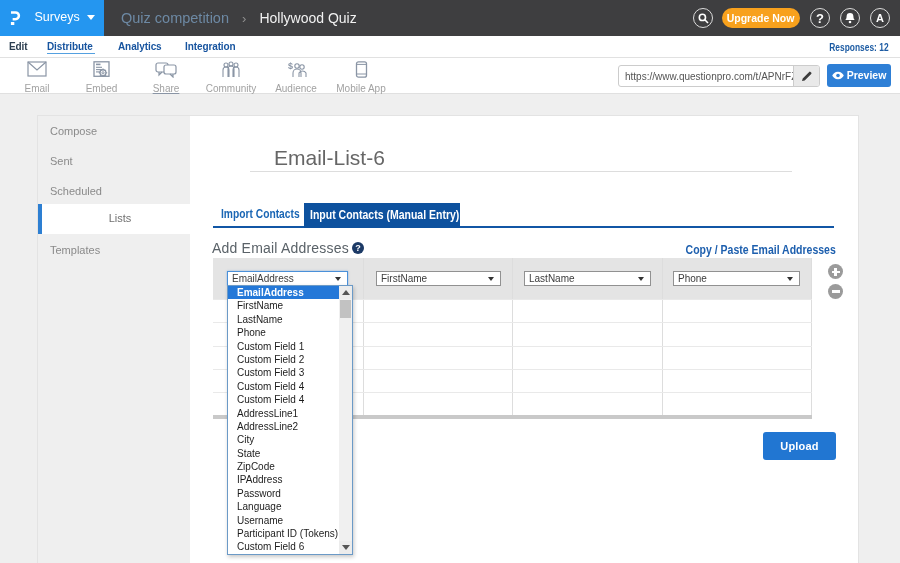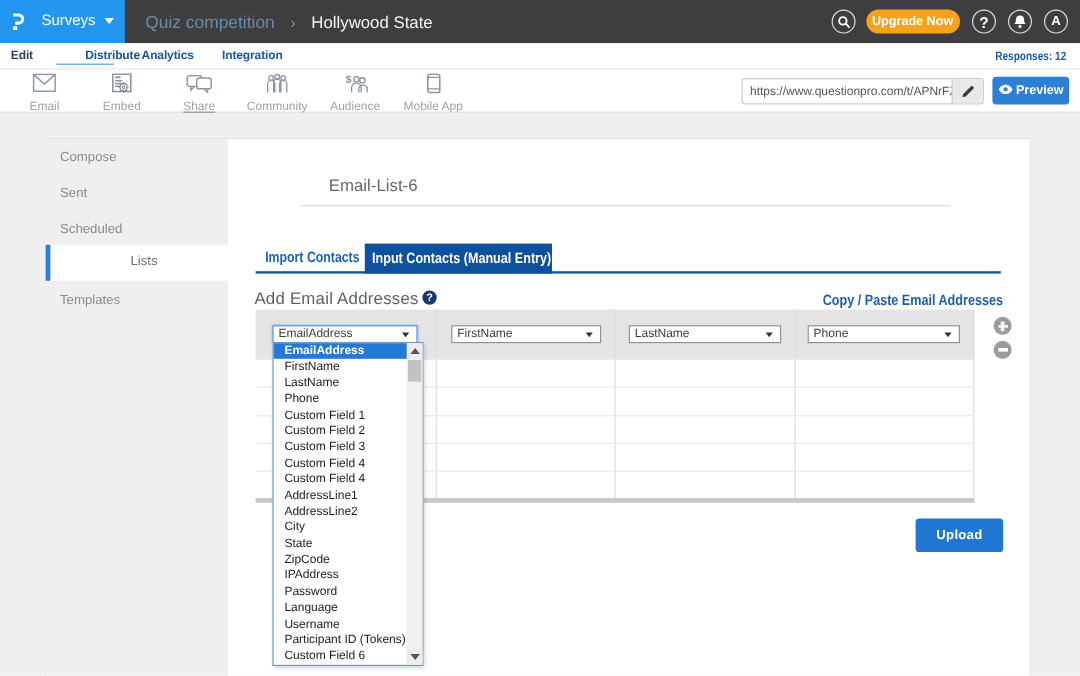--- a/index.html
+++ b/index.html
@@ -34,21 +34,21 @@
 #prevbtn { position:absolute; left:827px; top:6px; width:64px; height:23px; background:#2e7fd6; border-radius:3px; color:#fff; font-size:10.5px; font-weight:700; text-align:center; line-height:23px; }
 
 
 #card { position:absolute; left:37px; top:115px; width:822px; height:448px; background:#fff; border:1px solid #e3e3e3; border-bottom:none;text-decoration:underline; }
 #sidebar { position:absolute; left:0; top:0; width:152px; height:447px; background:#efefef; }
 #sidebar .si { position:absolute; left:12px; font-size:11px; color:#8a8a8a; }
 #sidebar .act { position:absolute; left:0; top:88px; width:152px; height:30px; background:#fff; border-left:4px solid #2d7fd2; }
 #sidebar .act .si { position:static; margin:8px 0 0 8px; display:block; color:#707070;text-align:center; }
 
 
-#title { position:absolute; left:274px; top:146px; font-size:14px; color:#666; }
+#title { position:absolute; left:274px; top:146px; font-size:21px; color:#666; }
 #titleline { position:absolute; left:250px; top:171px; width:542px; height:1px; background:#ddd; }
 #tabline { position:absolute; left:213px; top:225.5px; width:621px; height:2px; background:#1156a5; }
 #tab1 { position:absolute; left:213px; top:203px; width:91px; height:22px; color:#1a66b4; font-size:12.5px; font-weight:600; text-align:center; line-height:22px; white-space:nowrap; }
 #tab1 span { position:absolute; left:7.5px; top:0; width:92px; line-height:22px; transform:scaleX(0.82); transform-origin:left; text-align:left; }
 #tab2 span { position:absolute; left:6px; top:0; width:171px; line-height:25px; transform:scaleX(0.84); transform-origin:left; text-align:left; }
 #tab2 { position:absolute; left:304px; top:202.5px; width:156px; height:25px; background:#0d519e; color:#fff; font-size:12.5px; font-weight:600; text-align:center; line-height:25px; white-space:nowrap; }
 #addhdr { position:absolute; left:212px; top:240px; font-size:14px; color:#5a6268; letter-spacing:0.2px; }
 #qbadge { position:absolute; left:352px; top:242px; width:12px; height:12px; background:#1c3a66; border-radius:50%; color:#fff; font-size:9px; font-weight:700; text-align:center; line-height:12px; }
 #copylink { position:absolute; right:64px; top:243px; font-size:12.5px; font-weight:600; color:#1d5fae; transform:scaleX(0.84); transform-origin:right; }
 
@@ -84,41 +84,41 @@
 
 <div id="topbar">
   <div id="logo">
     <svg width="12" height="17" viewBox="0 0 12 17">
       <path d="M1 3.4 H5.5 A3.4 3.4 0 0 1 5.5 10.2 H3.9 V11.6" fill="none" stroke="#fff" stroke-width="2.5"></path>
       <rect x="0.9" y="13" width="3.4" height="3" fill="#fff"></rect>
     </svg>
     <span class="t">Surveys</span>
     <span class="car"></span>
   </div>
-  <div id="crumb">Quiz competition <span class="sep">›</span> <span class="cur">Hollywood State</span></div>
+  <div id="crumb">Quiz competition <span class="sep">›</span> <span class="cur">Hollywood Quiz</span></div>
   <div class="tbcirc" style="left:693px;">
     <svg width="11" height="11" viewBox="0 0 11 11" style="margin-top:3.5px;">
         <circle cx="4.4" cy="4.4" r="3.1" fill="none" stroke="#fff" stroke-width="1.6"></circle>
         <line x1="6.8" y1="6.8" x2="10" y2="10" stroke="#fff" stroke-width="1.6"></line>
       </svg>
   </div>
   <div id="upgr">Upgrade Now</div>
   <div class="tbcirc" style="left:810px; font-size:13px; font-weight:700; line-height:19px;">?</div>
   <div class="tbcirc" style="left:840px;">
     <svg width="12" height="12" viewBox="0 0 12 12" style="margin-top:3px;">
         <path d="M6 1 a3.4 3.4 0 0 1 3.4 3.4 c0 2.4 1 3 1.3 3.6 H1.3 c.3-.6 1.3-1.2 1.3-3.6 A3.4 3.4 0 0 1 6 1z" fill="#fff"></path>
         <circle cx="6" cy="10" r="1.3" fill="#fff"></circle>
       </svg>
   </div>
   <div class="tbcirc" style="left:870px; font-size:11px; font-weight:700; line-height:19px;">A</div>
 </div>
 
 <div id="navrow">
   <span class="it" style="left:9px;">Edit</span>
-  <span class="it bl" style="left:47px;margin-left:24px;">Distribute</span>
+  <span class="it bl" style="left:47px;">Distribute</span>
   <span style="position:absolute; left:47px; top:16.5px; width:48px; height:1.6px; background:#54a0e0;"></span>
   <span class="it bl" style="left:118px;">Analytics</span>
   <span class="it bl" style="left:185px;">Integration</span>
   <span class="resp">Responses: 12</span>
 </div>
 
 <div id="toolbar">
   <div class="tool" style="left:69.5px;">
     <svg width="19" height="17" viewBox="0 0 19 17">
         <rect x="2" y="0.8" width="15" height="14.5" fill="none" stroke="#8a95a5" stroke-width="1.3"></rect>

